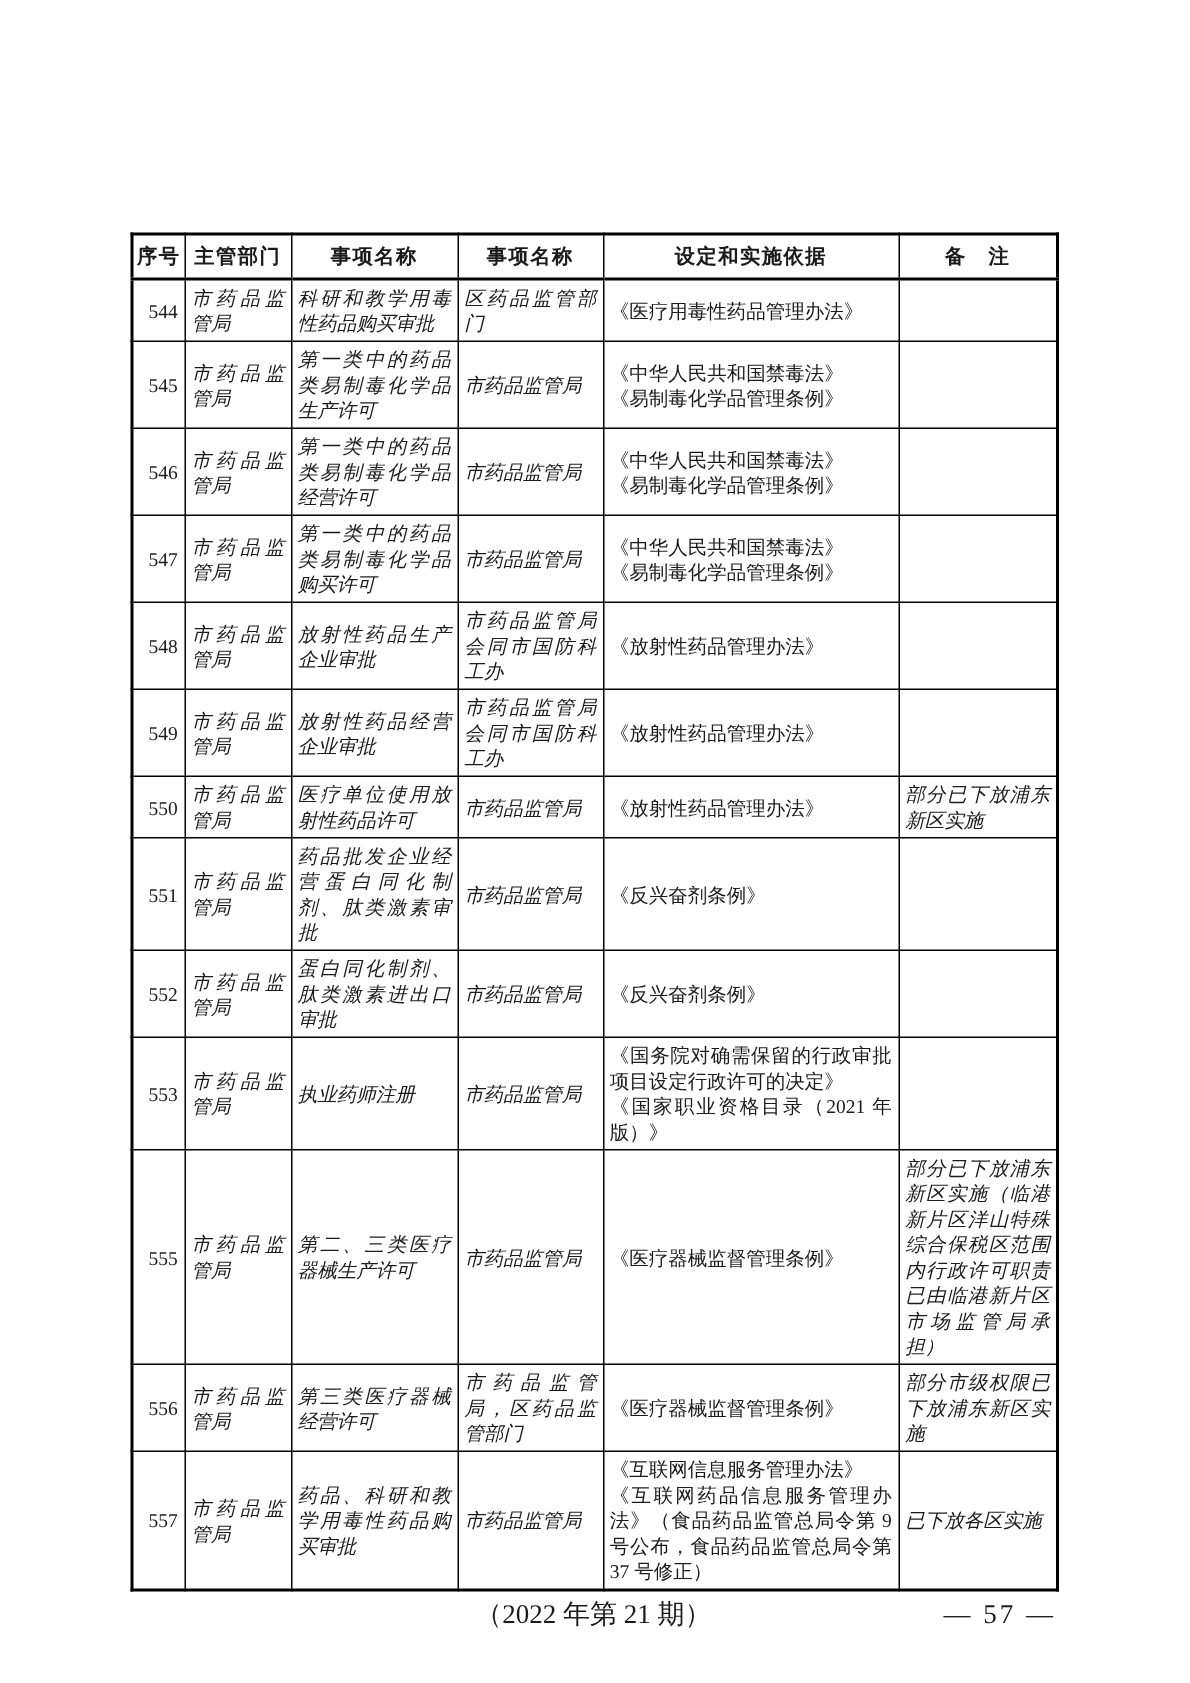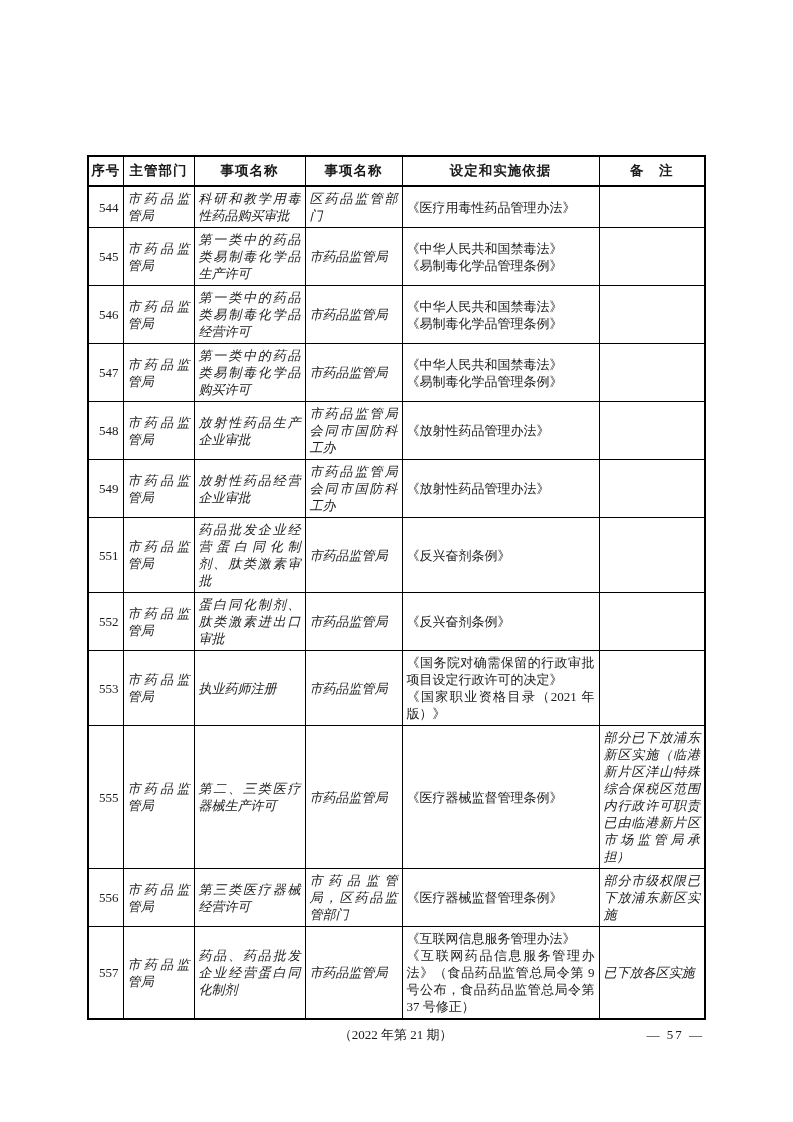--- a/index.html
+++ b/index.html
@@ -22,21 +22,21 @@
   table.gov td{
     font-size:13px;line-height:17px;padding:3px 4px;vertical-align:middle;
     word-break:break-all;
   }
   td.no{text-align:right;font-size:12.5px;padding:3px 1px;}
   td.dept,td.item,td.agency,td.note{text-align:justify;text-justify:inter-ideograph;font-style:italic;}
   td.basis{text-align:justify;text-justify:inter-ideograph;padding:3px 5px;}
   .basis-line{margin:0;}
   .footer{
     position:relative;width:617px;margin-top:6px;height:18px;
-    font-size:13px;line-height:18px;
+    font-size:18px;line-height:18px;
   }
   .footer .issue{display:block;text-align:center;}
   .footer .pageno{position:absolute;right:0;top:0;font-weight:400;letter-spacing:2px;}
 </style>
 </head>
 <body>
 
 <div class="sheet">
   <table class="gov">
     <colgroup>
@@ -115,20 +115,30 @@
           <td class="no">549</td>
           <td class="dept">市药品监管局</td>
           <td class="item">放射性药品经营企业审批</td>
           <td class="agency">市药品监管局会同市国防科工办</td>
           <td class="basis">
             <div class="basis-line">《放射性药品管理办法》</div>
           </td>
           <td class="note"></td>
         </tr>
         <tr>
+          <td class="no">550</td>
+          <td class="dept">市药品监管局</td>
+          <td class="item">医疗单位使用放射性药品许可</td>
+          <td class="agency">市药品监管局</td>
+          <td class="basis">
+            <div class="basis-line">《放射性药品管理办法》</div>
+          </td>
+          <td class="note">部分已下放浦东新区实施</td>
+        </tr>
+        <tr>
           <td class="no">551</td>
           <td class="dept">市药品监管局</td>
           <td class="item">药品批发企业经营蛋白同化制剂、肽类激素审批</td>
           <td class="agency">市药品监管局</td>
           <td class="basis">
             <div class="basis-line">《反兴奋剂条例》</div>
           </td>
           <td class="note"></td>
         </tr>
         <tr>
@@ -168,21 +178,21 @@
           <td class="item">第三类医疗器械经营许可</td>
           <td class="agency">市药品监管局，区药品监管部门</td>
           <td class="basis">
             <div class="basis-line">《医疗器械监督管理条例》</div>
           </td>
           <td class="note">部分市级权限已下放浦东新区实施</td>
         </tr>
         <tr>
           <td class="no">557</td>
           <td class="dept">市药品监管局</td>
-          <td class="item">药品、药品批发企业经营蛋白同化制剂</td>
+          <td class="item">药品、科研和教学用毒性药品购买审批</td>
           <td class="agency">市药品监管局</td>
           <td class="basis">
             <div class="basis-line">《互联网信息服务管理办法》</div>
             <div class="basis-line">《互联网药品信息服务管理办法》（食品药品监管总局令第 9 号公布，食品药品监管总局令第 37 号修正）</div>
           </td>
           <td class="note">已下放各区实施</td>
         </tr>
       </tbody>
   </table>
 

